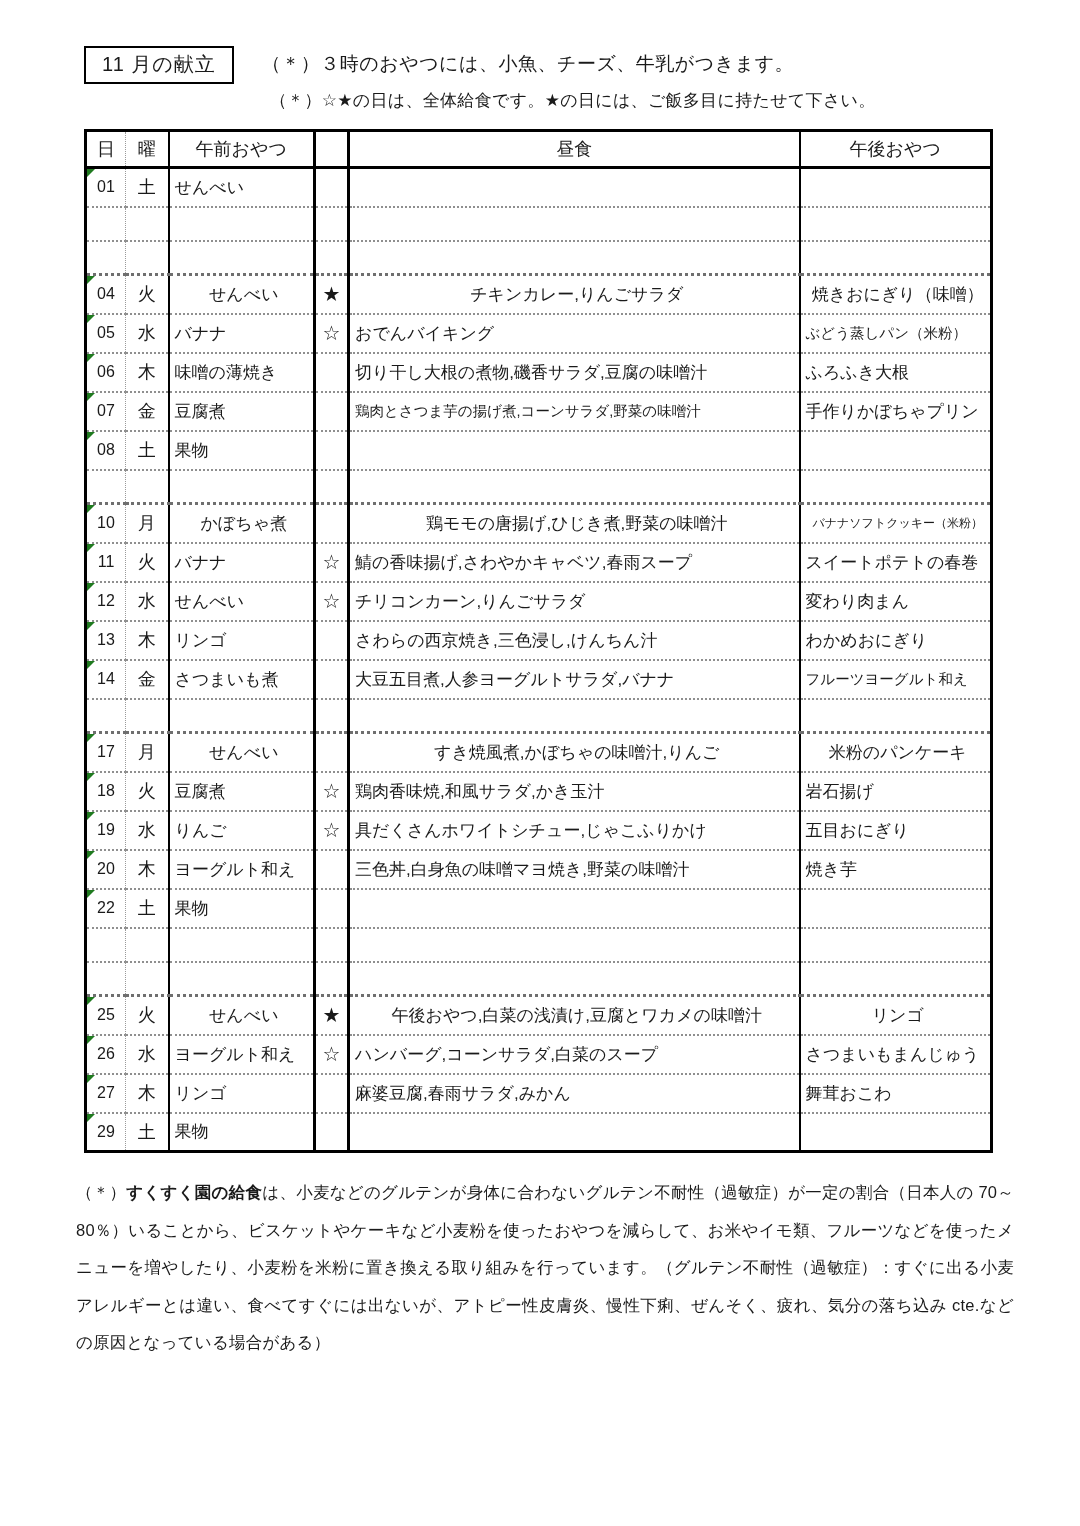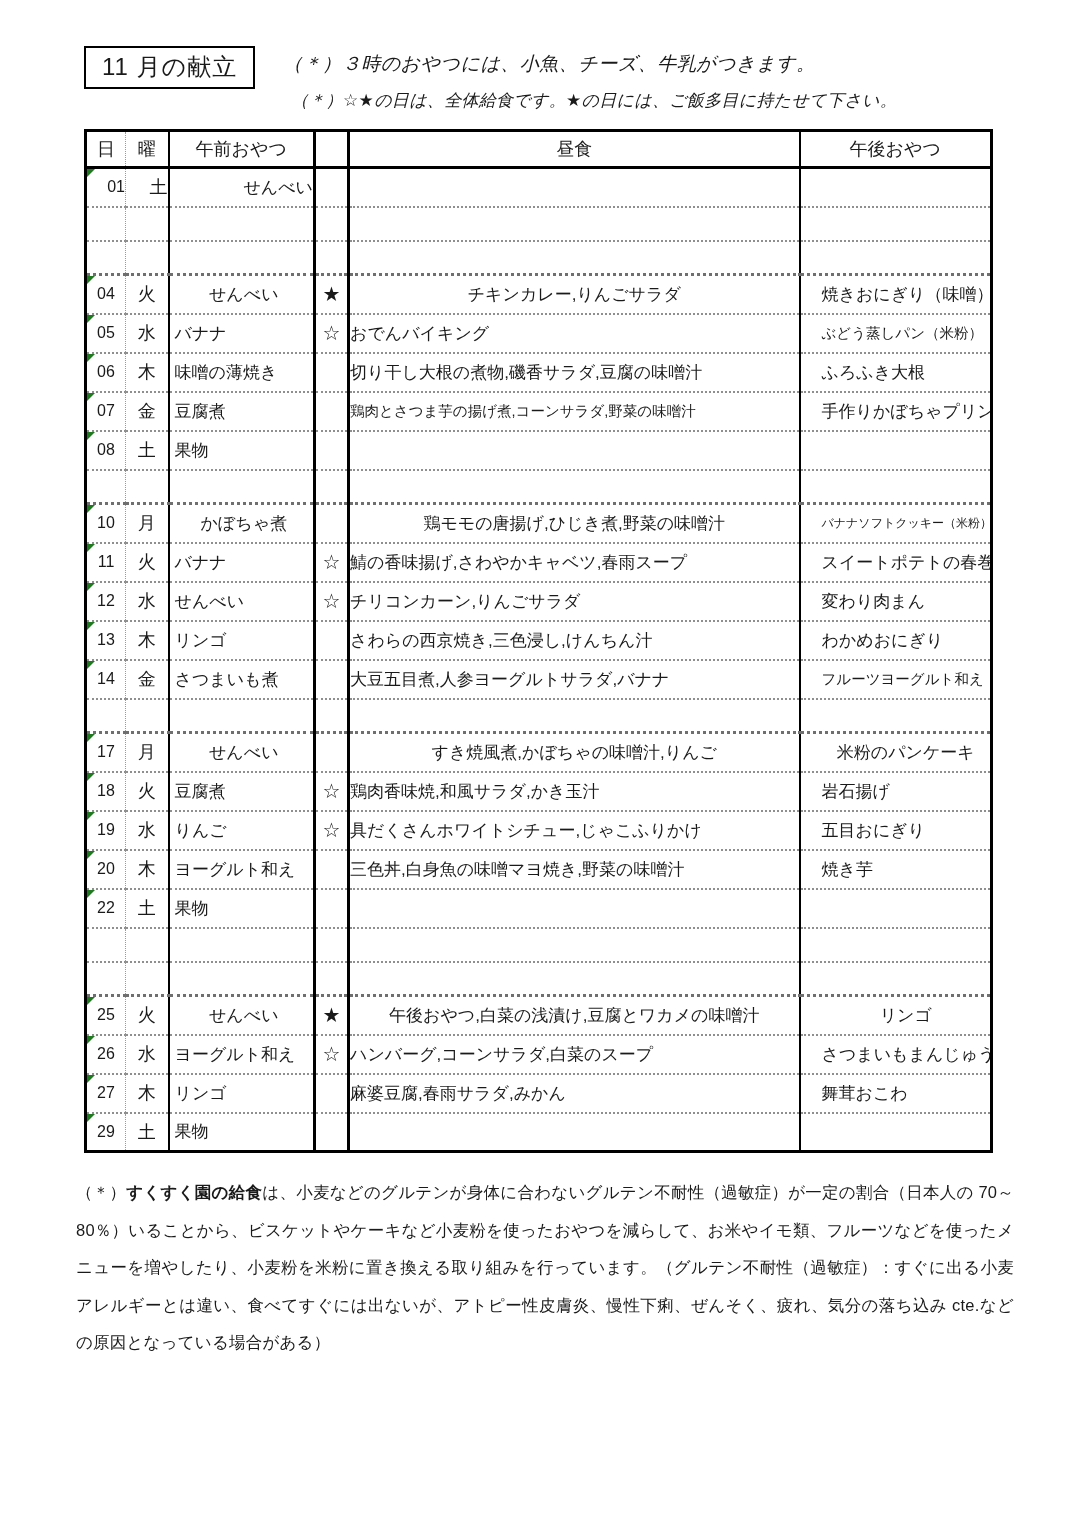--- a/index.html
+++ b/index.html
@@ -9,25 +9,25 @@
     font-family: "Liberation Sans", "DejaVu Sans", sans-serif;
     color: #1a1a1a;
   }
   .page { padding: 46px 0 0 84px; width: 1080px; }
 
   
   .header-row { display: flex; align-items: flex-start; }
   .title-box {
     border: 2px solid #000;
     padding: 3px 16px 4px 16px;
-    font-size: 24px;
+    font-size: 20px;
     letter-spacing: 1px;
     white-space: nowrap;
   }
-  .notes { margin-left: 28px; font-style: italic; }
+  .notes { margin-left: 28px; }
   .note1 { font-size: 19px; margin-top: 5px; letter-spacing: .5px; }
   .note2 { font-size: 17px; margin-top: 12px; margin-left: 8px; letter-spacing: .3px; }
 
   
   table.menu {
     margin-top: 17px;
     border-collapse: collapse;
     table-layout: fixed;
     width: 906px;
     border: 3px solid #000;
@@ -50,29 +50,29 @@
   .c-day { border-right: 1px dotted #9a9a9a; }
   .c-wd { border-right: 2px solid #000; }
   .c-am { border-right: 3px solid #000; }
   .c-star { border-right: 3px solid #000; }
   .c-lunch { border-right: 2px solid #000; }
   .c-pm { border-right: none; }
 
   tbody td { height: 39px; vertical-align: middle; overflow: hidden; white-space: nowrap; }
   tbody tr.blank td { height: 34px; }
   tbody tr + tr td { border-top: 2px dotted #8f8f8f; }
-  tbody tr:first-child td { border-top: none; text-align: right; }
+  tbody tr:first-child td { border-top: none; }
   tbody tr.week-start td { border-top: 3px dotted #6f6f6f; text-align: center; }
 
   td.c-day { position: relative; text-align: center; font-size: 16px; }
   td.c-wd { text-align: center; font-size: 18px; }
   td.c-am { font-size: 17px; padding-left: 5px; }
   td.c-star { text-align: center; font-size: 20px; line-height: 1; }
-  td.c-lunch { font-size: 17px; }
-  td.c-pm { font-size: 17px; padding-left: 21px; }
+  td.c-lunch { font-size: 17px; padding-left: 5px; }
+  td.c-pm { font-size: 17px; padding-left: 5px; }
   td.small { font-size: 14.5px; }
   td.xsmall { font-size: 12px; }
 
   .marker {
     position: absolute; top: 0; left: 0;
     width: 0; height: 0;
     border-top: 8px solid #1f7a1f;
     border-right: 8px solid transparent;
   }
 

